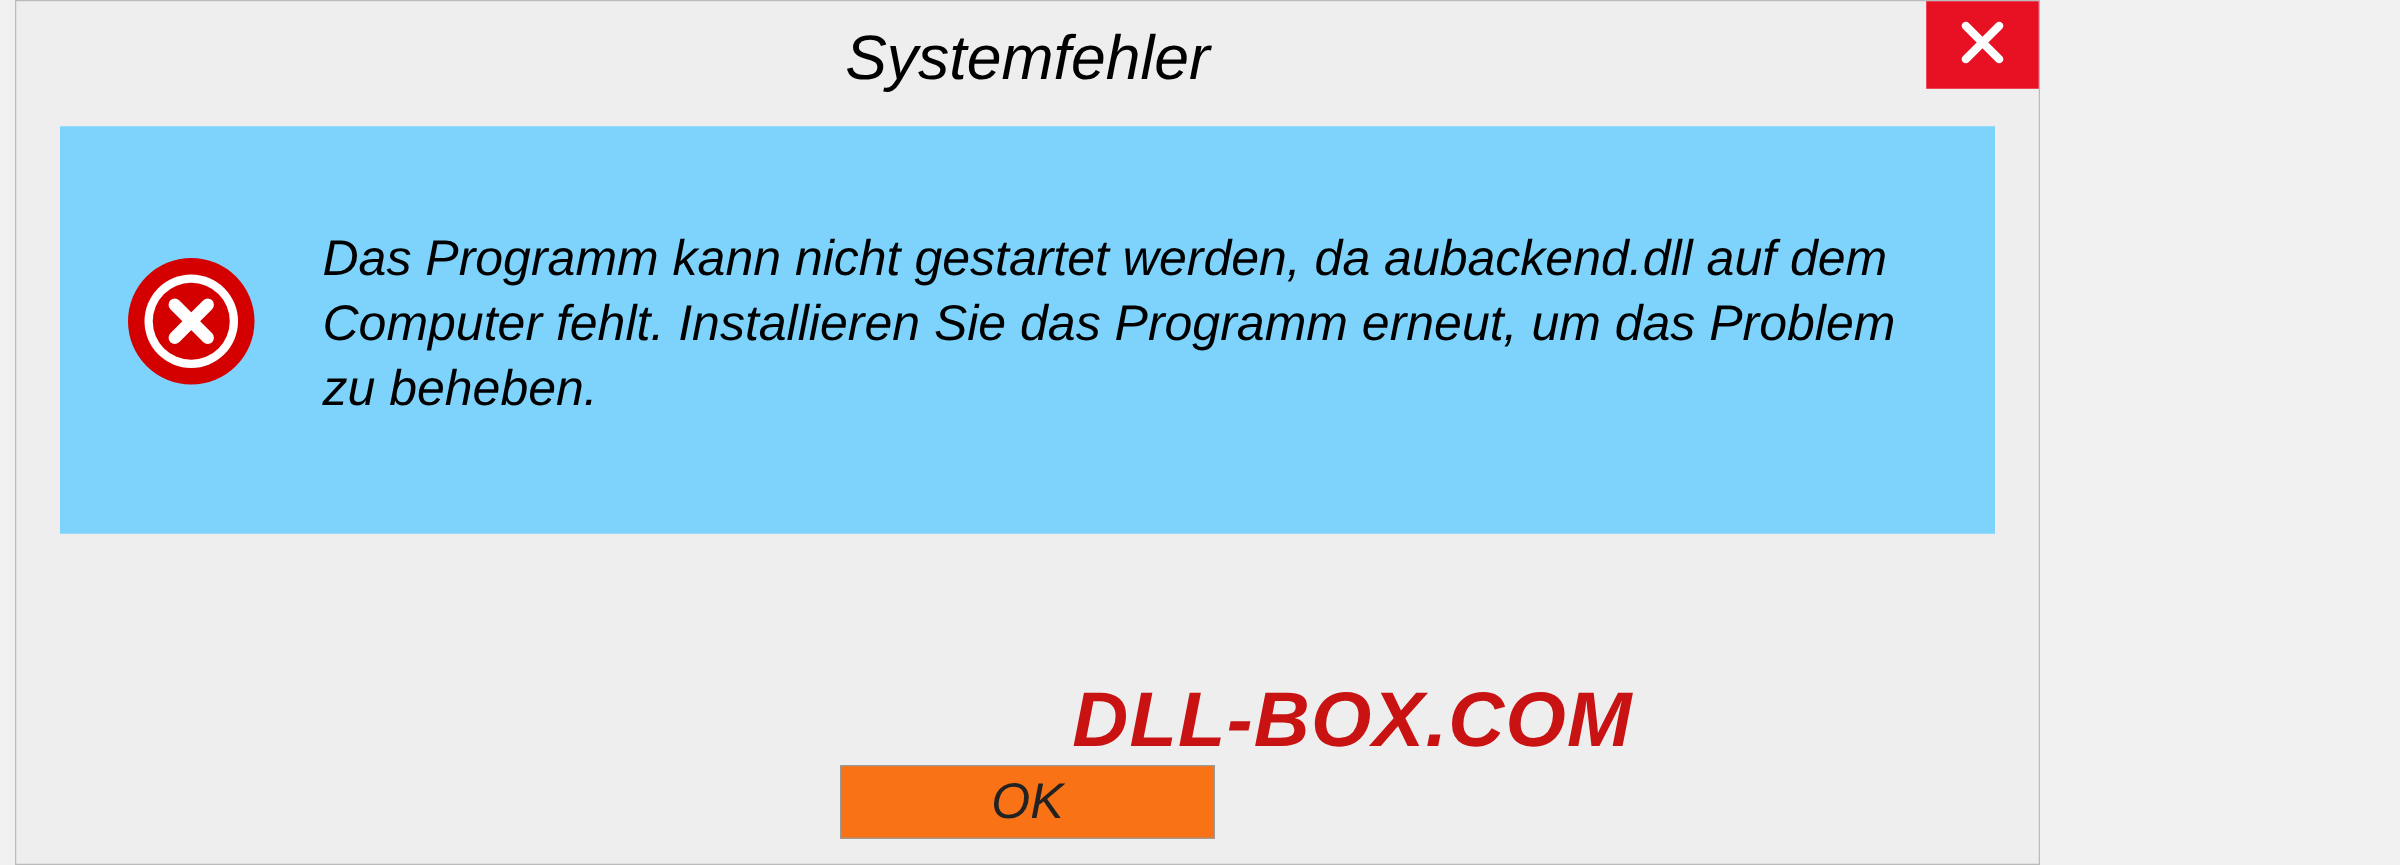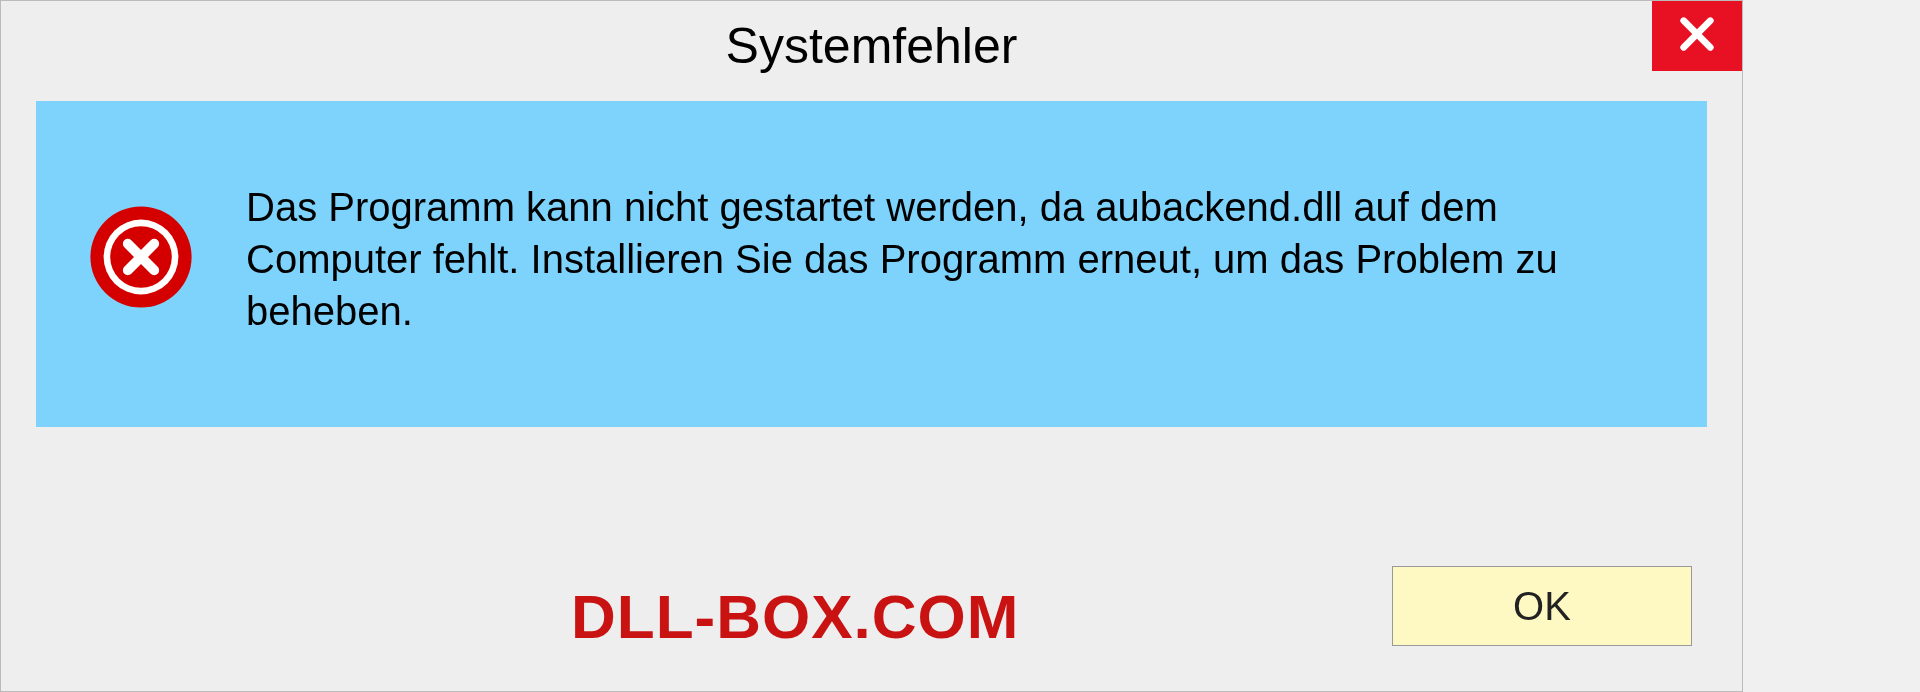--- a/index.html
+++ b/index.html
@@ -10,25 +10,26 @@
     body {
       font-family: "Segoe UI", Tahoma, Arial, sans-serif;
       background: #f0f0f0;
       width: 1920px;
       height: 692px;
       position: relative;
     }
     .dialog {
       position: absolute;
       top: 0;
-      left: 0;
-      width: 1743px;
+      left: 12px;
+      width: 1620px;
       height: 692px;
       background: #eeeeee;
       border: 1px solid #bbb;
+      font-style: italic;
     }
     .titlebar {
       position: relative;
       height: 90px;
       display: flex;
       justify-content: center;
       align-items: center;
     }
     .title-text {
       font-size: 50px;
@@ -75,33 +76,34 @@
     .footer {
       position: absolute;
       bottom: 0;
       left: 0;
       right: 0;
       height: 150px;
       display: flex;
       align-items: center;
       justify-content: space-between;
       padding: 0 50px;
+      flex-direction: column;
     }
     .watermark {
       font-size: 62px;
       font-weight: 800;
       color: #c91212;
       letter-spacing: 1px;
       font-family: Arial, sans-serif;
       margin-left: 520px;
     }
     .ok-button {
       width: 300px;
       height: 80px;
-      background: #fef9c3;
+      background: #f97316;
       border: 1px solid #999;
       font-size: 40px;
       color: #222;
       display: flex;
       align-items: center;
       justify-content: center;
       cursor: pointer;
       margin-bottom: 20px;
     }
   </style>

